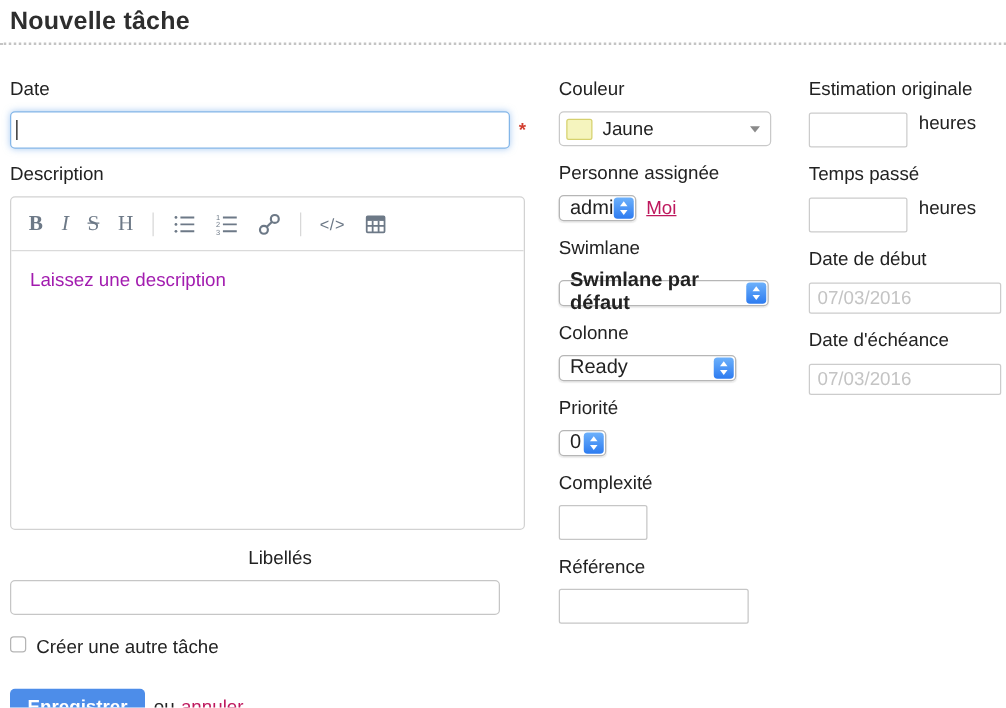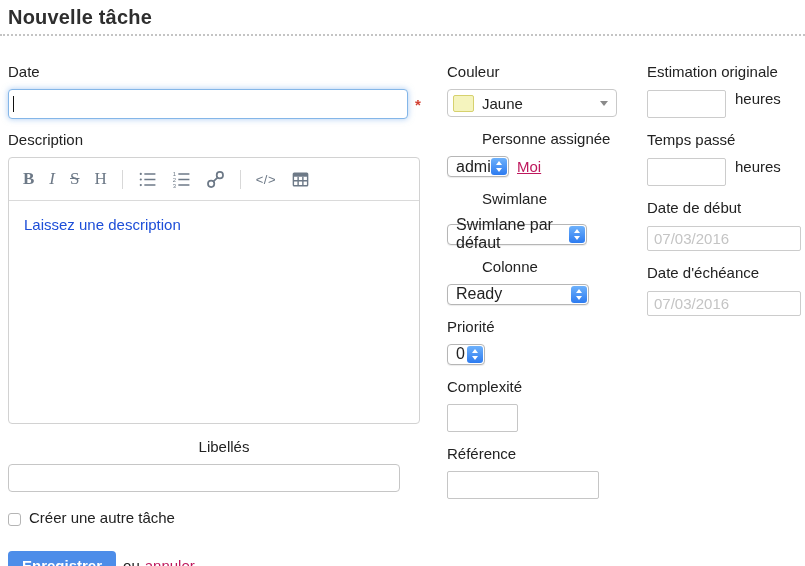--- a/index.html
+++ b/index.html
@@ -33,29 +33,29 @@
     display: flex; align-items: center; gap: 15px; padding: 11px 14px;
     border-bottom: 1px solid #dadada; color: #6d7987;
   }
   .tb-letter { font-family: "Liberation Serif", serif; font-size: 17px; line-height: 20px; cursor: pointer; }
   .tb-bold { font-weight: bold; }
   .tb-italic { font-style: italic; }
   .tb-strike { text-decoration: line-through; }
   .tb-sep { width: 1px; height: 19px; background: #d8d8d8; }
   .tb-svg { display: block; cursor: pointer; }
   .tb-code { font-size: 13px; letter-spacing: 0.5px; font-family: "Liberation Sans", sans-serif; cursor: pointer; }
-  .editor-content { height: 222px; padding: 15px; font-size: 15px; color: #1d4ed8; cursor: text; }
+  .editor-content { height: 222px; padding: 15px; font-size: 15px; color: #a21caf; cursor: text; }
 
   .labels-label { margin-top: 14px; margin-bottom: 7px; text-align: center; }
   .labels-input {
     width: 392px; height: 28px; border: 1px solid #c6c6c6; border-radius: 4px;
     padding: 0 6px; font-size: 15px; outline: none; font-family: "Liberation Sans", sans-serif;
   }
 
-  .checkbox-row { display: flex; align-items: flex-end; margin-top: 17px; }
+  .checkbox-row { display: flex; align-items: flex-start; margin-top: 17px; }
   .checkbox-row input[type="checkbox"] {
     width: 13px; height: 13px; appearance: none; -webkit-appearance: none;
     border: 1px solid #b5b5b5; border-radius: 3px; background: #fff; margin-right: 8px;
   }
   .checkbox-text { font-size: 15px; color: #222; }
 
   .actions { margin-top: 25px; display: flex; align-items: center; }
   .save-btn {
     background: #4d8de9; color: #fff; font-weight: bold; font-size: 15px;
     border: none; border-radius: 4px; padding: 6px 14px; cursor: pointer;
@@ -83,25 +83,25 @@
   .mac-spinner {
     position: absolute; right: 1px; top: 1px; bottom: 1px; width: 16px;
     border-radius: 3px; background: linear-gradient(#6db1fb, #2d7bf0);
     display: flex; flex-direction: column; align-items: center; justify-content: center;
   }
   .chev-up { width: 0; height: 0; border-left: 3px solid transparent; border-right: 3px solid transparent; border-bottom: 4px solid #fff; margin-bottom: 3px; }
   .chev-down { width: 0; height: 0; border-left: 3px solid transparent; border-right: 3px solid transparent; border-top: 4px solid #fff; }
 
   .assignee-row { display: flex; align-items: center; gap: 8px; }
   .sel-assignee { width: 62px; }
-  .sel-swimlane { width: 140px; }
+  .sel-swimlane { width: 168px; font-weight: bold; }
   .sel-column  { width: 142px; }
   .sel-priority { width: 38px; }
 
-  .mb-tight { margin-bottom: 7px; margin-left: 35px; }
+  .mb-tight { margin-bottom: 7px; }
   .complexity-input { width: 71px; height: 28px; border: 1px solid #c6c6c6; border-radius: 2px; padding: 0 6px; font-size: 15px; outline: none; }
   .reference-input  { width: 152px; height: 28px; border: 1px solid #c6c6c6; border-radius: 2px; padding: 0 6px; font-size: 15px; outline: none; }
   .gap-lg { margin-bottom: 14px; }
 
   
   .hours-row { display: flex; align-items: flex-start; }
   .hours-input { width: 79px; height: 28px; border: 1px solid #cccccc; border-radius: 2px; padding: 0 6px; font-size: 15px; outline: none; }
   .hours-unit { font-size: 15px; margin-left: 9px; color: #222; }
   .date-input {
     width: 154px; height: 25px; border: 1px solid #cccccc; border-radius: 2px;

